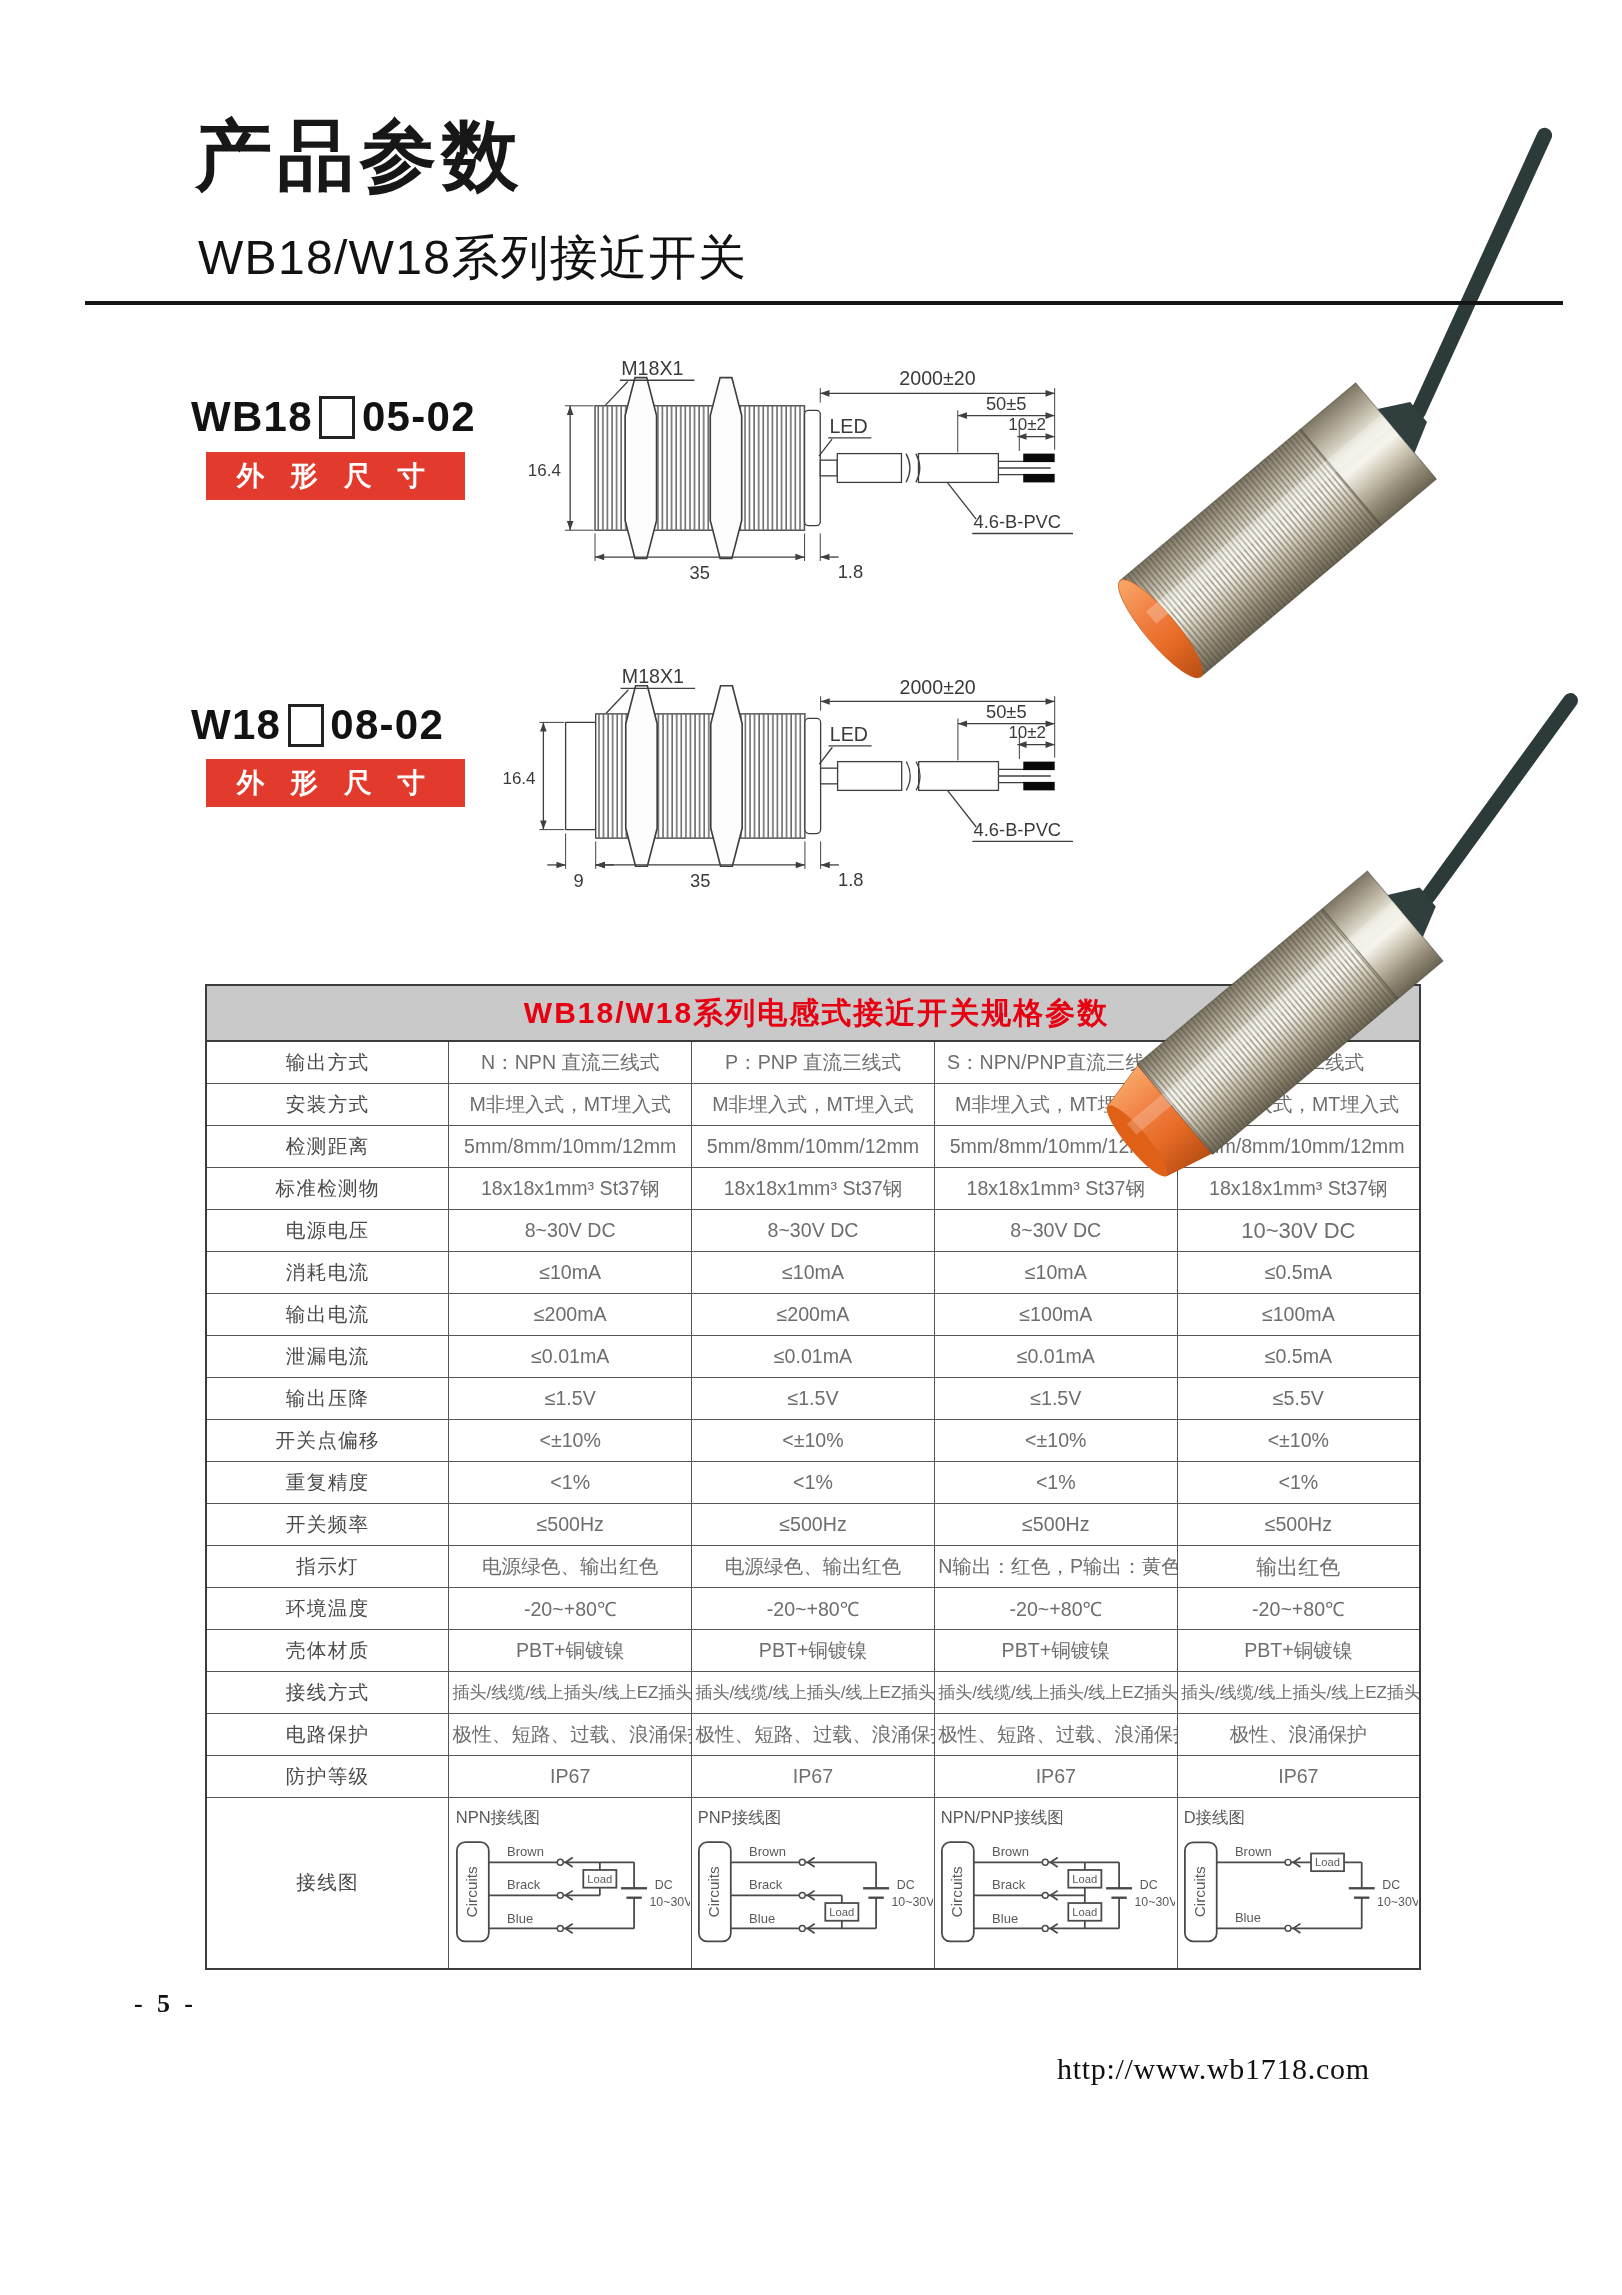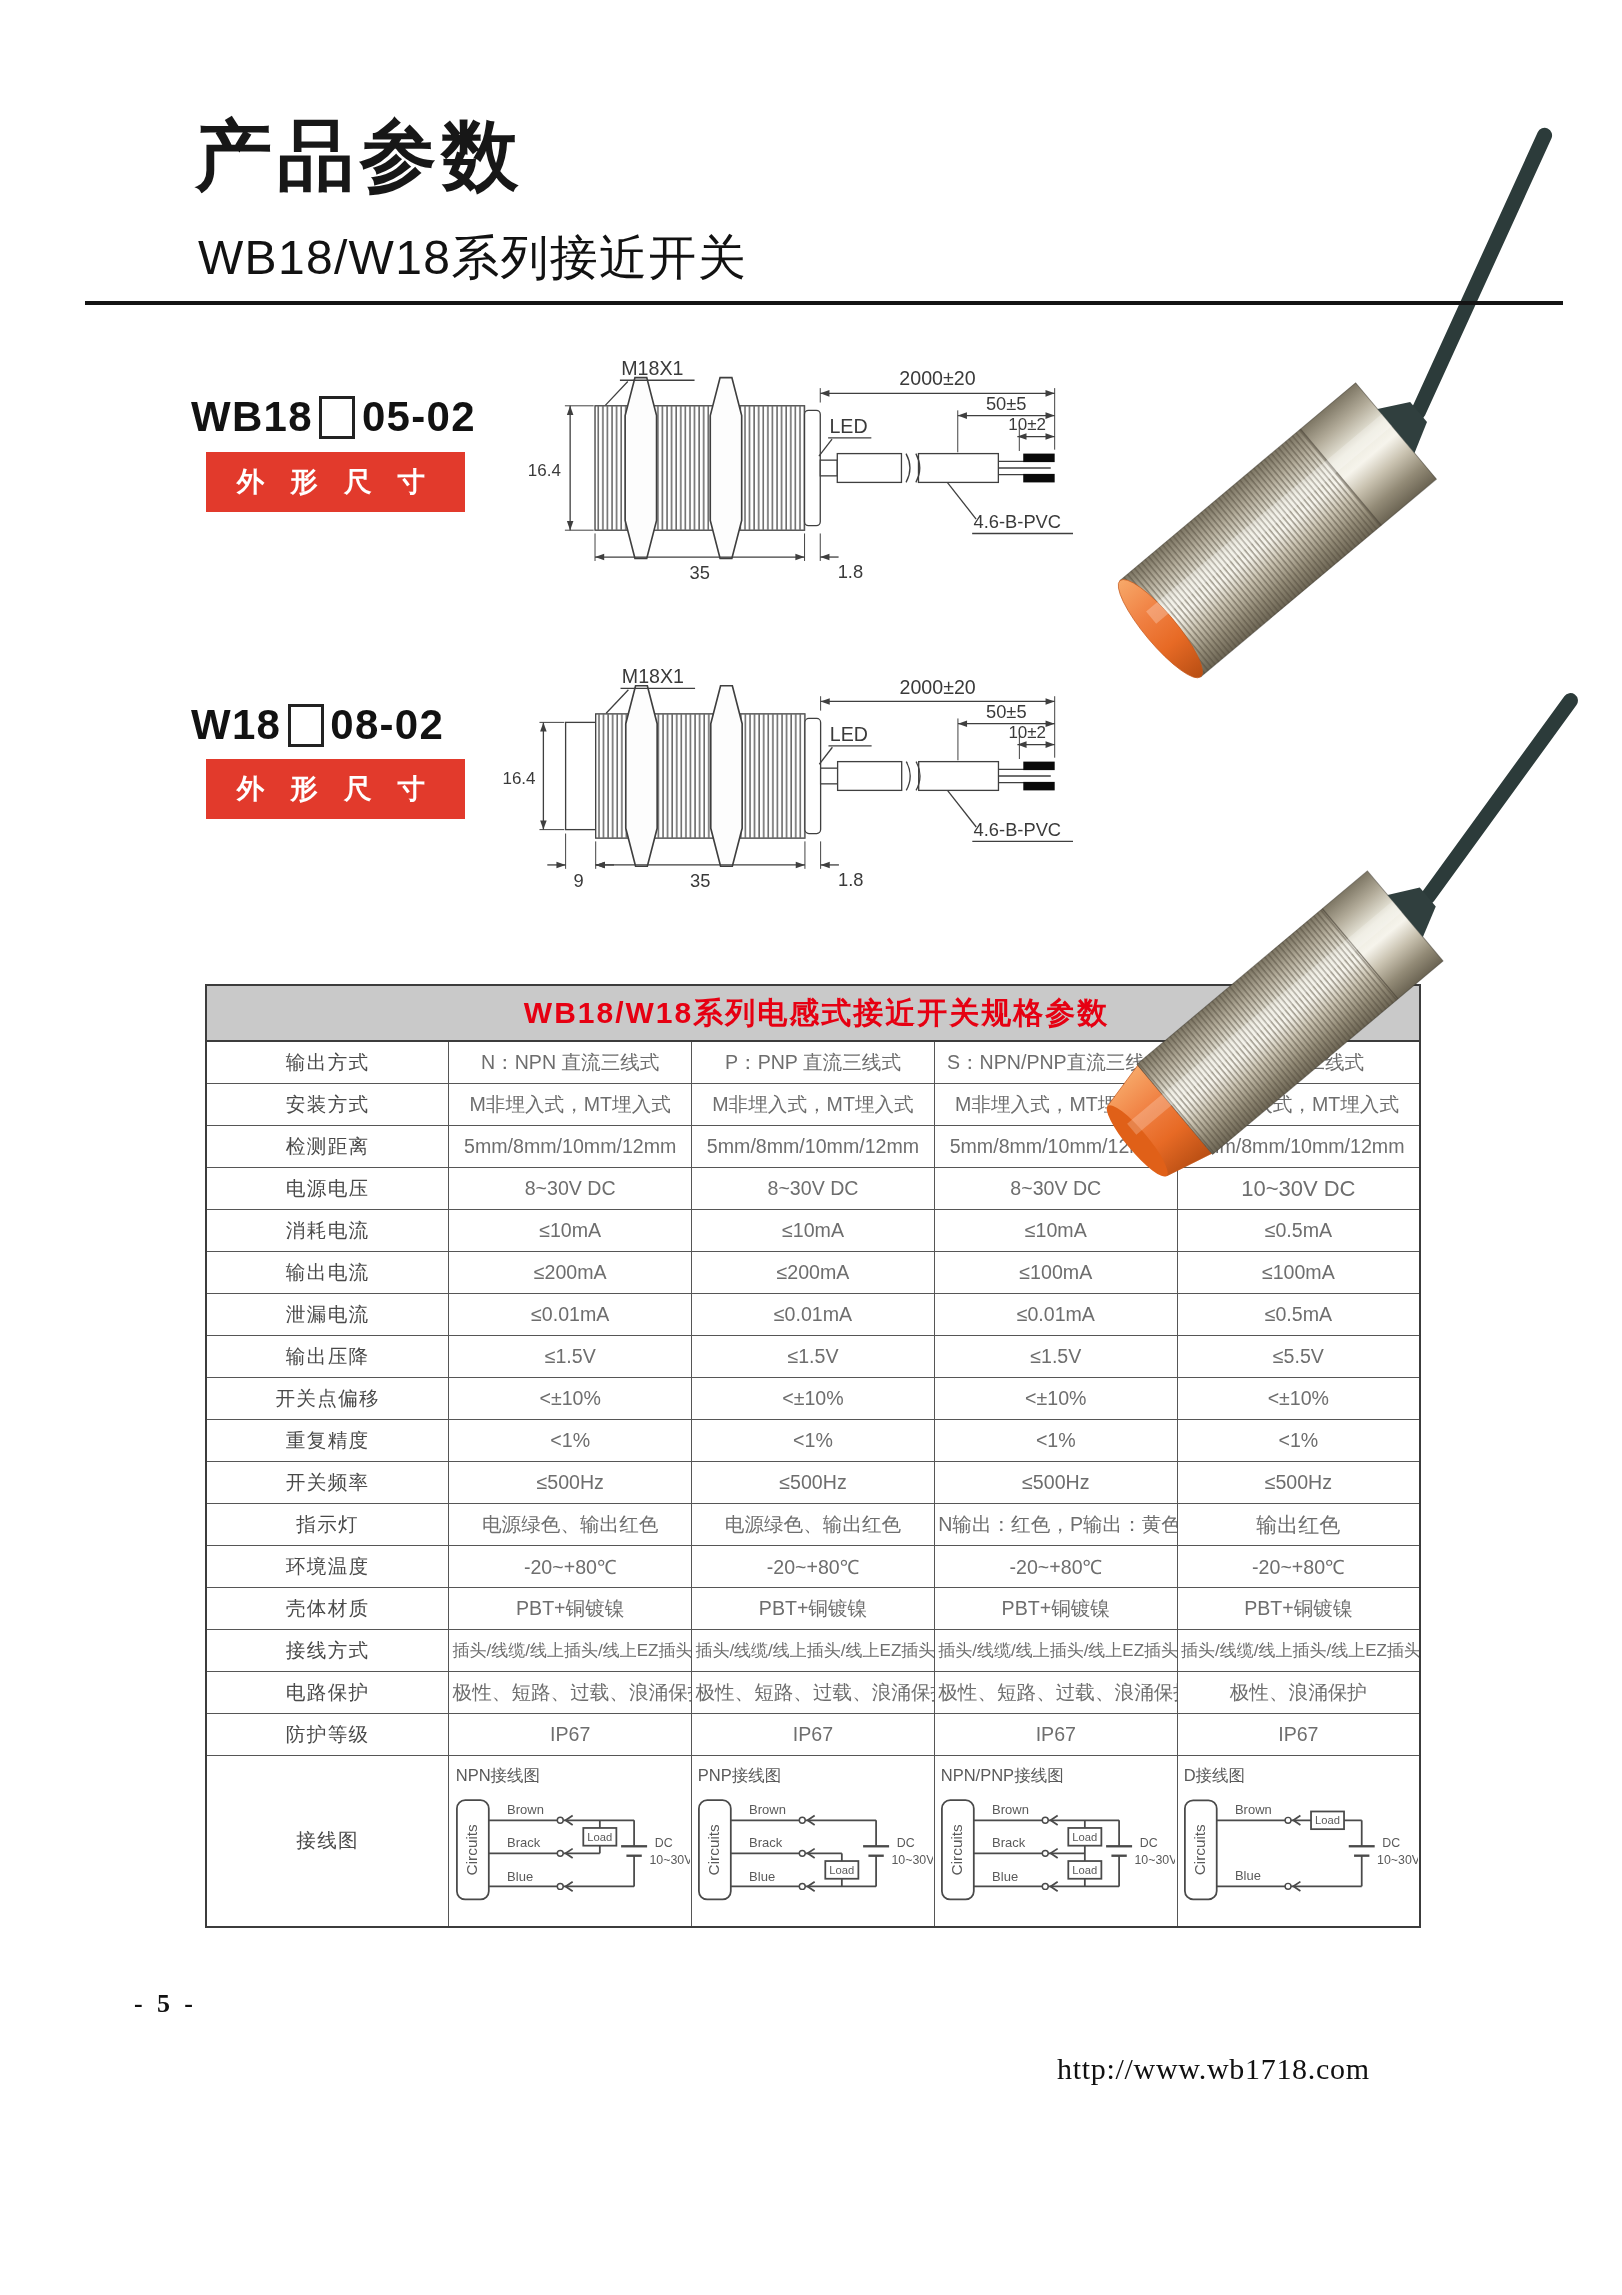--- a/index.html
+++ b/index.html
@@ -4,21 +4,21 @@
 <style>
   html,body{margin:0;padding:0;background:#888;}
   .page{position:relative;width:1623px;height:2295px;background:#ffffff;overflow:hidden;
         font-family:"Liberation Sans",sans-serif;color:#222;}
   .abs{position:absolute;}
   .page-title{left:195px;top:105px;font-size:77px;font-weight:700;letter-spacing:5.2px;color:#171717;}
   .page-subtitle{left:198px;top:226px;font-size:48px;color:#121212;letter-spacing:1.3px;}
   .rule{left:85px;top:301px;width:1478px;height:3.9px;background:#141414;z-index:6;}
   .model-label{font-size:42px;font-weight:800;color:#121212;display:flex;align-items:center;letter-spacing:1.3px;}
   .model-label .sq{width:30px;height:37px;border:3.3px solid #222;display:inline-block;margin:0 6.5px;background:#fff;}
-  .badge{width:259px;height:60px;background:#e23a2c;color:#ffffff;font-size:27.5px;font-weight:700;
+  .badge{width:259px;height:48px;background:#e23a2c;color:#ffffff;font-size:27.5px;font-weight:700;
          display:flex;align-items:center;justify-content:center;letter-spacing:9.2px;}
   table.spec{border-collapse:collapse;table-layout:fixed;position:absolute;left:205px;top:984px;
              width:1216px;background:#fff;border:2px solid #3c3c3c;}
   th.band{background:#c9c9c9;color:#e60012;font-size:30px;font-weight:700;height:52px;
           letter-spacing:2px;border:2px solid #3c3c3c;text-align:center;padding-left:8px;}
   table.spec td{border:1.3px solid #565656;height:41px;text-align:center;vertical-align:middle;
      color:#6e6e6e;font-size:19.6px;padding:0 3.3px;overflow:hidden;white-space:nowrap;}
   table.spec td.lab{color:#4a4a4a;letter-spacing:1.3px;}
   table.spec tr.wrow td{height:166px;vertical-align:top;padding:1.3px;}
   .footer-num{left:134px;top:1989px;font-size:26px;font-weight:700;letter-spacing:3.9px;
@@ -265,20 +265,27 @@
           <td style="font-size: 19.6px;">M非埋入式，MT埋入式</td>
           <td style="font-size: 19.6px;">M非埋入式，MT埋入式</td>
           <td style="font-size: 19.6px;">M非埋入式，MT埋入式</td>
         </tr>
         <tr>
           <td class="lab">检测距离</td>
           <td style="font-size: 19.6px;">5mm/8mm/10mm/12mm</td>
           <td style="font-size: 19.6px;">5mm/8mm/10mm/12mm</td>
           <td style="font-size: 19.6px;">5mm/8mm/10mm/12mm</td>
           <td style="font-size: 19.6px;">5mm/8mm/10mm/12mm</td>
+        </tr>
+        <tr>
+          <td class="lab">标准检测物</td>
+          <td style="font-size: 19.6px;">18x18x1mm³ St37钢</td>
+          <td style="font-size: 19.6px;">18x18x1mm³ St37钢</td>
+          <td style="font-size: 19.6px;">18x18x1mm³ St37钢</td>
+          <td style="font-size: 19.6px;">18x18x1mm³ St37钢</td>
         </tr>
         <tr>
           <td class="lab">电源电压</td>
           <td style="font-size: 19.6px;">8~30V DC</td>
           <td style="font-size: 19.6px;">8~30V DC</td>
           <td style="font-size: 19.6px;">8~30V DC</td>
           <td style="font-size: 22px;">10~30V DC</td>
         </tr>
         <tr>
           <td class="lab">消耗电流</td>

